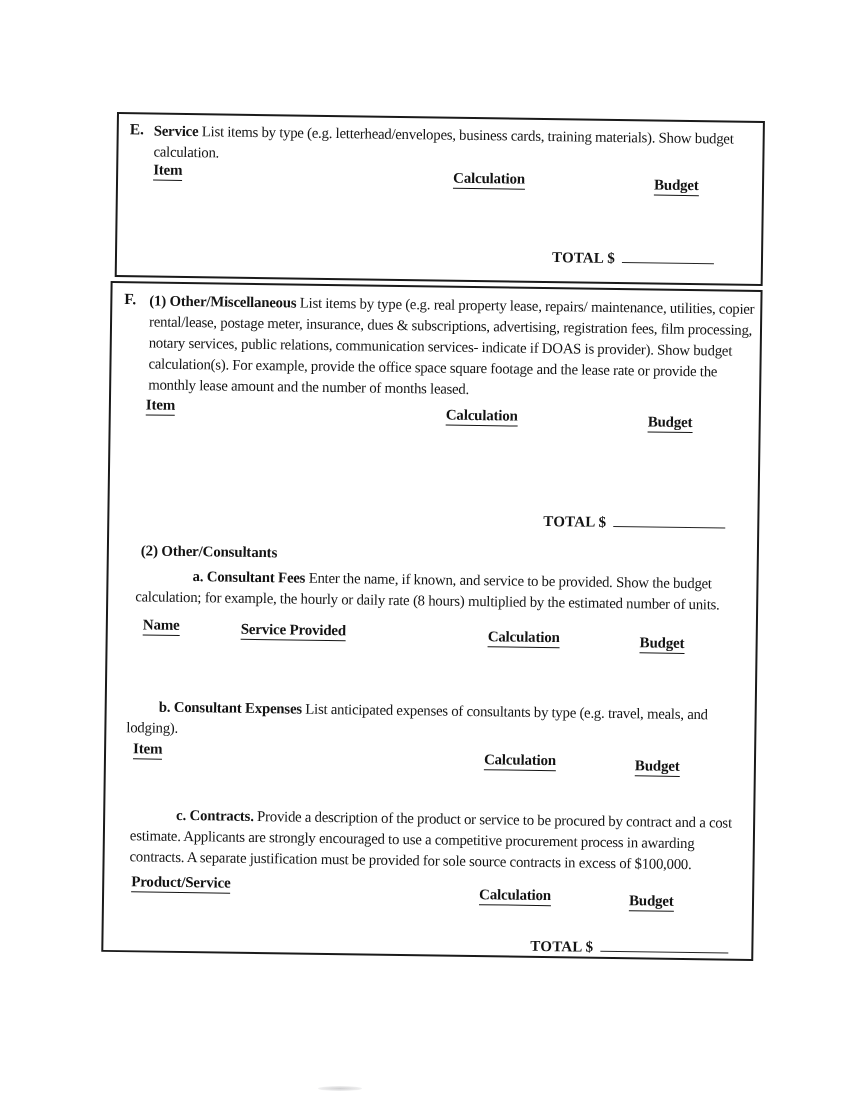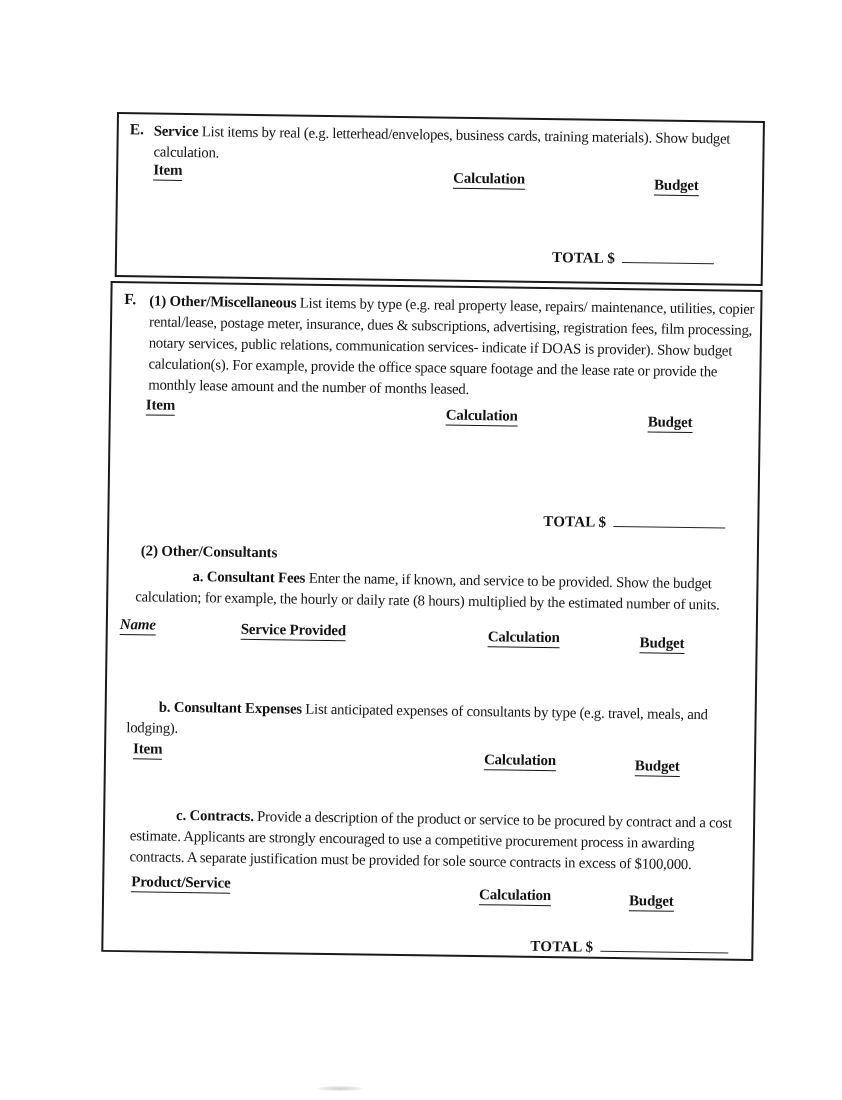--- a/index.html
+++ b/index.html
@@ -34,21 +34,21 @@
   }
 </style>
 </head>
 <body>
 
 <div class="page">
   <div class="scan">
 
     <div class="formbox box-e">
       <span class="abs sec-label" style="left:11px;top:6px;">E.</span>
-      <p class="para abs" style="left:35px;top:6px;width:600px;"><b>Service</b> <span>List items by real (e.g. letterhead/envelopes, business cards, training materials).  Show budget calculation.</span></p>
+      <p class="para abs" style="left:35px;top:6px;width:600px;"><b>Service</b> <span>List items by type (e.g. letterhead/envelopes, business cards, training materials).  Show budget calculation.</span></p>
 
       <span class="abs colhead" style="left:35px;top:47px;">Item</span>
       <span class="abs colhead" style="left:335px;top:51px;">Calculation</span>
       <span class="abs colhead" style="left:536px;top:55px;">Budget</span>
 
       <div class="abs total-row" style="left:435px;top:128px;">
         <span>TOTAL $</span><span class="blank blank-e"></span>
       </div>
     </div>
 
@@ -61,21 +61,21 @@
       <span class="abs colhead" style="left:537px;top:123px;">Budget</span>
 
       <div class="abs total-row" style="left:434px;top:223px;">
         <span>TOTAL $</span><span class="blank blank-f1"></span>
       </div>
 
       <span class="abs part2-title" style="left:32px;top:259px;">(2) Other/Consultants</span>
 
       <p class="para abs" style="left:27px;top:282px;width:600px;text-indent:57px;"><b>a. Consultant Fees</b> <span>Enter the name, if known, and service to be provided.  Show the budget calculation; for example, the hourly or daily rate (8 hours) multiplied by the estimated number of units.</span></p>
 
-      <span class="abs colhead" style="left:12px;top:333px;font-style:italic;">Name</span>
+      <span class="abs colhead" style="left:35px;top:333px;">Name</span>
       <span class="abs colhead" style="left:133px;top:336px;">Service Provided</span>
       <span class="abs colhead" style="left:380px;top:340px;">Calculation</span>
       <span class="abs colhead" style="left:532px;top:344px;">Budget</span>
 
       <p class="para abs" style="left:20px;top:413px;width:592px;text-indent:32px;"><b>b. Consultant Expenses</b> <span>List anticipated expenses of consultants by type (e.g. travel, meals, and lodging).</span></p>
 
       <span class="abs colhead" style="left:27px;top:457px;">Item</span>
       <span class="abs colhead" style="left:378px;top:463px;">Calculation</span>
       <span class="abs colhead" style="left:529px;top:467px;">Budget</span>
 

